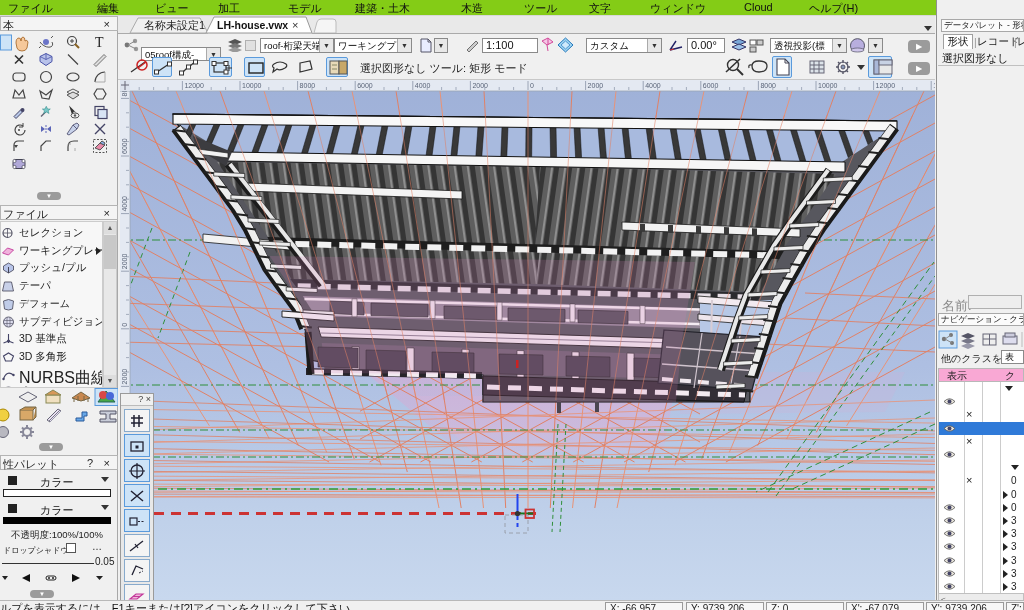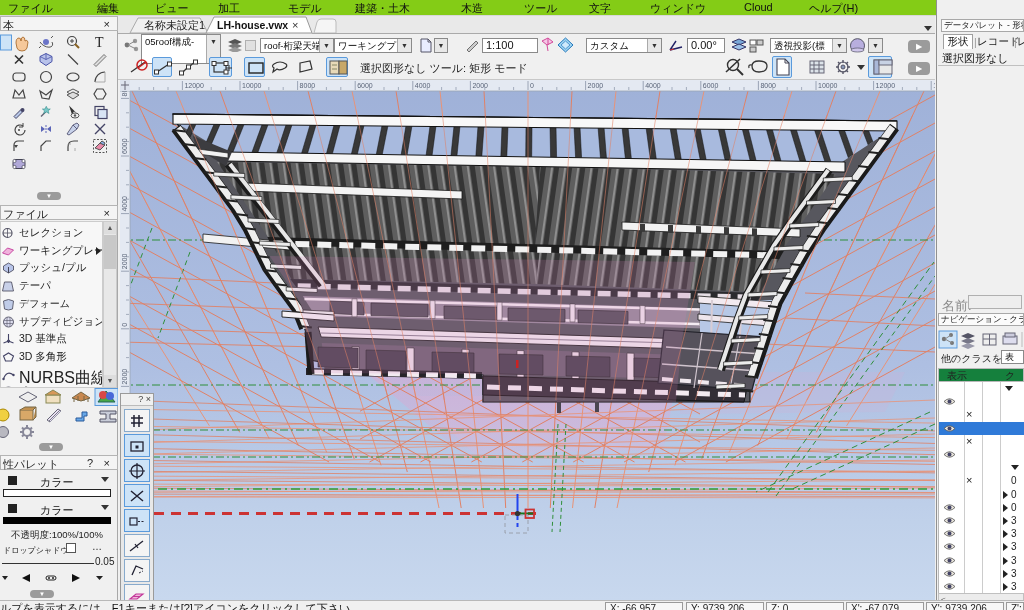--- a/index.html
+++ b/index.html
@@ -45,21 +45,21 @@
     <line x1="0" y1="17.5" x2="88" y2="17.5" stroke="#aaa"></line>
     <line x1="194" y1="17.5" x2="817" y2="17.5" stroke="#aaa"></line>
   </svg>
 <div class="abs" style="left:118px;top:34px;width:817px;height:46px;background:#f0f0f0;border-bottom:1px solid #c8c8c8"></div>
 <svg class="abs" style="left:124px;top:38px" width="16" height="14">
     <circle cx="3" cy="7" r="2.4" fill="#777"></circle>
     <circle cx="11" cy="3" r="2.2" fill="#999"></circle>
     <circle cx="12" cy="11" r="2.2" fill="#999"></circle>
     <path d="M4 7 L11 3 M4 7 L12 11" stroke="#888" stroke-width="1" fill="none"></path>
   </svg>
-<div class="combo" style="left:141px;top:34px;width:80px;height:30px">05roof構成-<div class="ar">▼</div></div>
+<div class="combo" style="left:141px;top:47px;width:80px;height:14px">05roof構成-<div class="ar">▼</div></div>
 <svg class="abs" style="left:227px;top:38px" width="17" height="14">
     <path d="M8 1 L15 4 8 7 1 4 Z" fill="#555"></path>
     <path d="M8 5 L15 8 8 11 1 8 Z" fill="#777"></path>
     <path d="M8 9 L15 12 8 15 1 12 Z" fill="#999"></path>
   </svg>
 <div class="abs" style="left:245px;top:40px;width:11px;height:11px;background:#e0e0e0;border:1px solid #b0b0b0"></div>
 <div class="combo" style="left:260px;top:38px;width:74px;height:15px">roof-桁梁天端<div class="ar">▼</div></div>
 <div class="combo" style="left:334px;top:38px;width:78px;height:15px">ワーキングプレ<div class="ar">▼</div></div>
 <svg class="abs" style="left:419px;top:38px" width="14" height="15">
     <path d="M2 1 h7 l3 3 v10 h-10 Z" fill="#e8ecff" stroke="#556"></path>
@@ -968,21 +968,21 @@
       <path d="M7.5 2 v11 M1 7 h13" stroke="#667"></path>
     </g>
 <g transform="translate(64,2)">
       <rect x="1" y="4" width="14" height="8" fill="#dde" stroke="#667"></rect>
       <rect x="3" y="1" width="10" height="4" fill="#ccd" stroke="#667"></rect>
     </g>
 <line x1="84" y1="2" x2="84" y2="17" stroke="#bbb"></line>
 </svg>
 <div class="abs" style="left:941px;top:352px;font-size:10px;color:#222">他のクラスを:</div>
 <div class="combo" style="left:1001px;top:350px;width:23px;height:14px;font-size:9px">表</div>
-<div class="abs" style="left:938px;top:368px;width:86px;height:14px;background:#15803d;border:1px solid #b8b8b8;font-size:10px;color:#222">
+<div class="abs" style="left:938px;top:368px;width:86px;height:14px;background:#f9a8d4;border:1px solid #b8b8b8;font-size:10px;color:#222">
     <span style="position:absolute;left:8px">表示</span>
     <span style="position:absolute;left:66px">クラ</span>
   </div>
 <div class="abs" style="left:938px;top:382px;width:86px;height:211px;background:#fff;border-left:1px solid #b8b8b8;overflow:hidden">
     <div style="position:absolute;left:25px;top:0;width:1px;height:211px;background:#ccc"></div>
     <div style="position:absolute;left:43px;top:0;width:1px;height:211px;background:#ccc"></div>
     <div style="position:absolute;left:61px;top:0;width:1px;height:211px;background:#ccc"></div>
     <div style="position:absolute;left:66px;top:4.0px;width:0;height:0;border-left:4px solid transparent;border-right:4px solid transparent;border-top:5px solid #222"></div>
     <div style="position:absolute;left:4px;top:15.2px">
       <svg width="13" height="9" viewBox="0 0 13 9">

